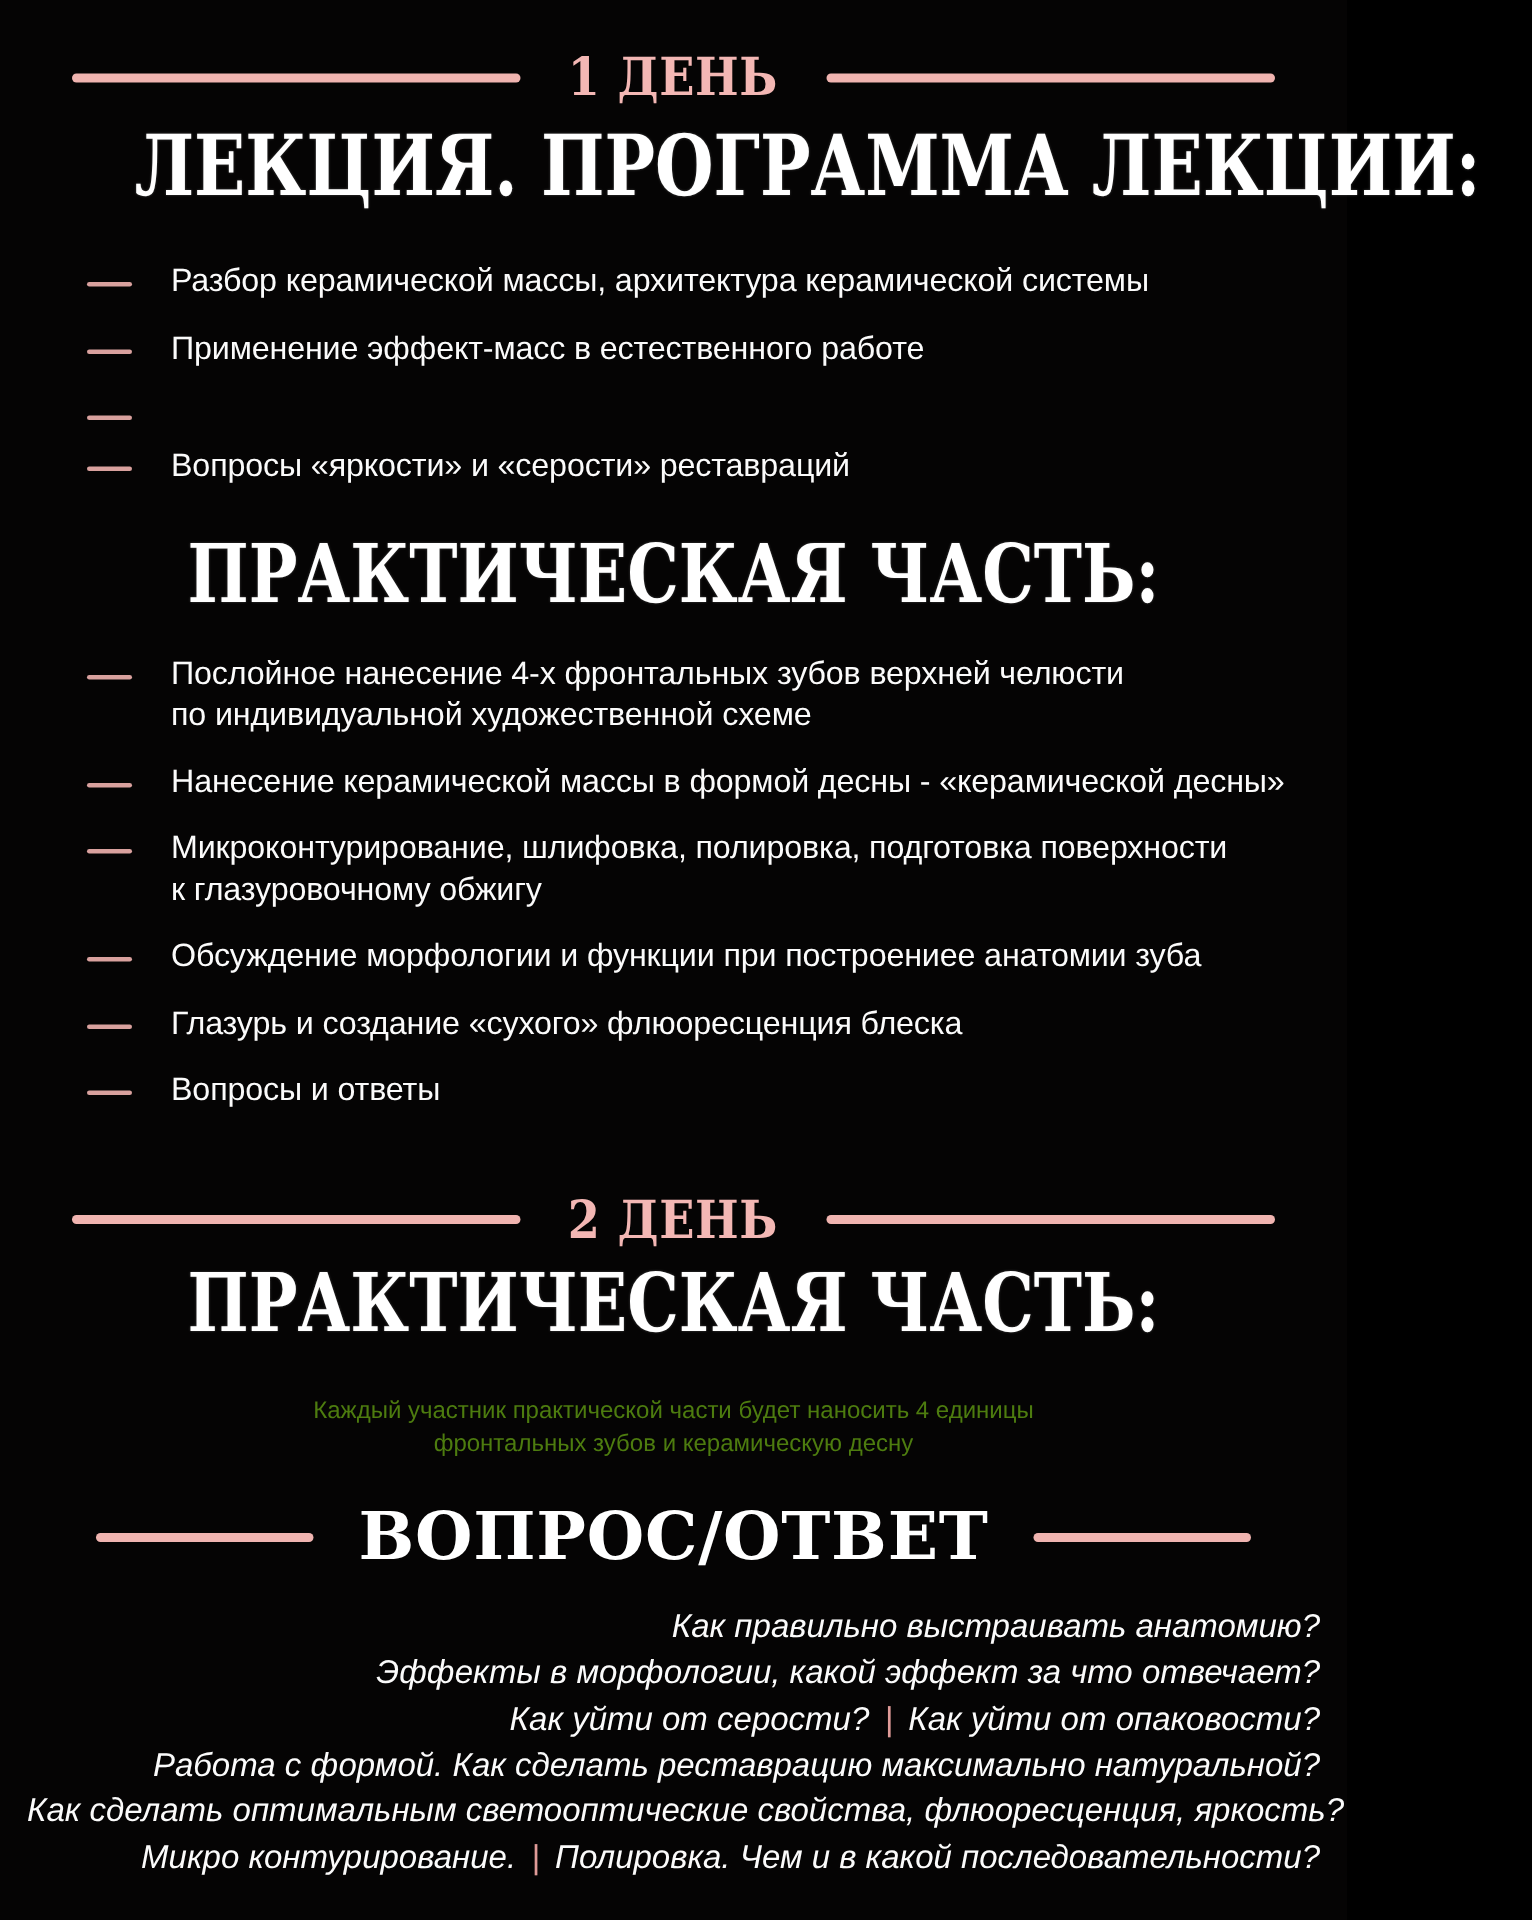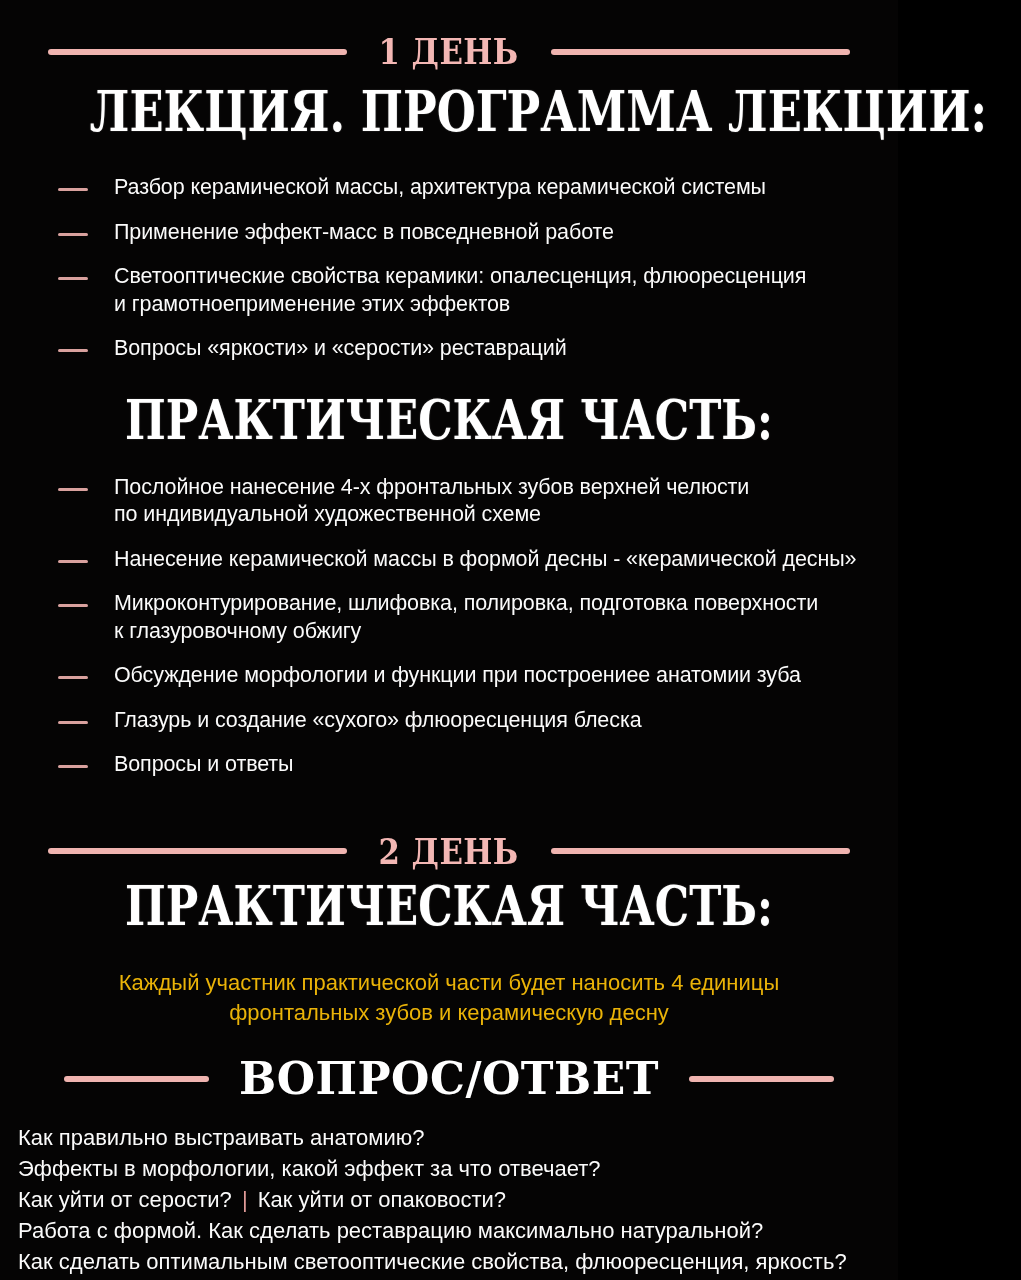--- a/index.html
+++ b/index.html
@@ -117,36 +117,37 @@
     font-size: 21.5px;
     font-weight: 400;
     line-height: 1.28;
     color: #fbfbfb;
     letter-spacing: -0.1px;
   }
 
   
   .pink-note {
     text-align: center;
-    color: #eab308;
-    font-family: "Liberation Sans", sans-serif;
-    font-size: 22px;
+    color: #4d7c0f;
+    font-family: "Liberation Sans", sans-serif;
+    font-size: 16px;
     line-height: 1.35;
     padding: 0 70px;
   }
 
   
   .qa-list { padding: 0 18px; }
   .qa-line {
-    text-align: left;
+    text-align: right;
     font-family: "Liberation Sans", sans-serif;
     font-size: 22px;
     line-height: 1.4;
     color: #fbfbfb;
     white-space: nowrap;
+    font-style: italic;
   }
   .qa-sep {
     color: #e09b98;
     padding: 0 4px;
   }
 
   
   .sp-55 { height: 55px; }
   .sp-34 { height: 34px; }
   .sp-30 { height: 30px; }
@@ -174,25 +175,24 @@
 
   <div class="sp-34"></div>
 
   <ul class="bullet-list" id="lecture-list">
       <li class="bullet-item">
         <span class="dash-icon"></span>
         <span class="bullet-text">Разбор керамической массы, архитектура керамической системы</span>
       </li>
       <li class="bullet-item">
         <span class="dash-icon"></span>
-        <span class="bullet-text">Применение эффект-масс в повседневной работе</span>
-      </li>
-      <li class="bullet-item">
-        <span class="dash-icon"></span>
-        <span class="bullet-text">Светооптические свойства керамики: опалесценция, флюоресценция<br>и грамотноеприменение этих эффектов</span>
+        <span class="bullet-text">Применение эффект-масс в естественного работе</span>
+      </li>
+      <li class="bullet-item">
+        <span class="dash-icon"></span>
       </li>
       <li class="bullet-item">
         <span class="dash-icon"></span>
         <span class="bullet-text">Вопросы «яркости» и «серости» реставраций</span>
       </li>
     </ul>
 
   <div class="sp-30"></div>
 
   <h2 class="display-heading h-practice">ПРАКТИЧЕСКАЯ ЧАСТЬ:</h2>

